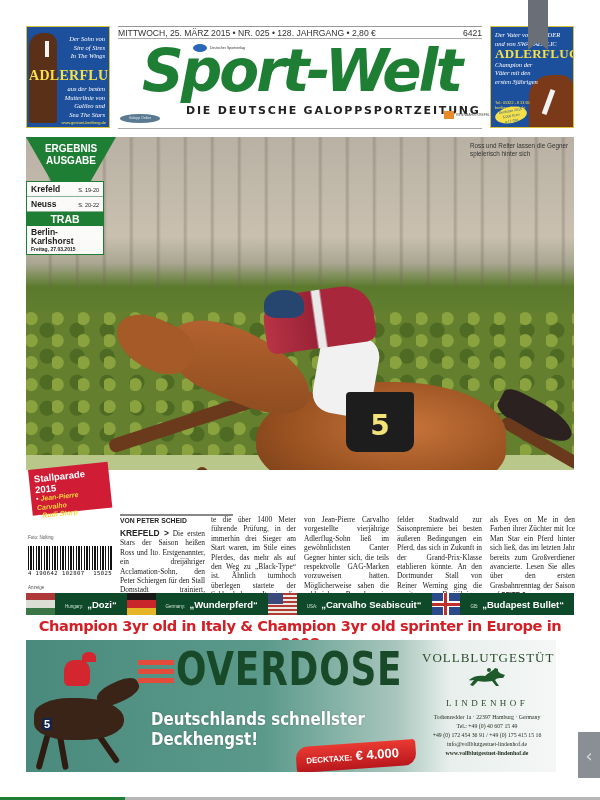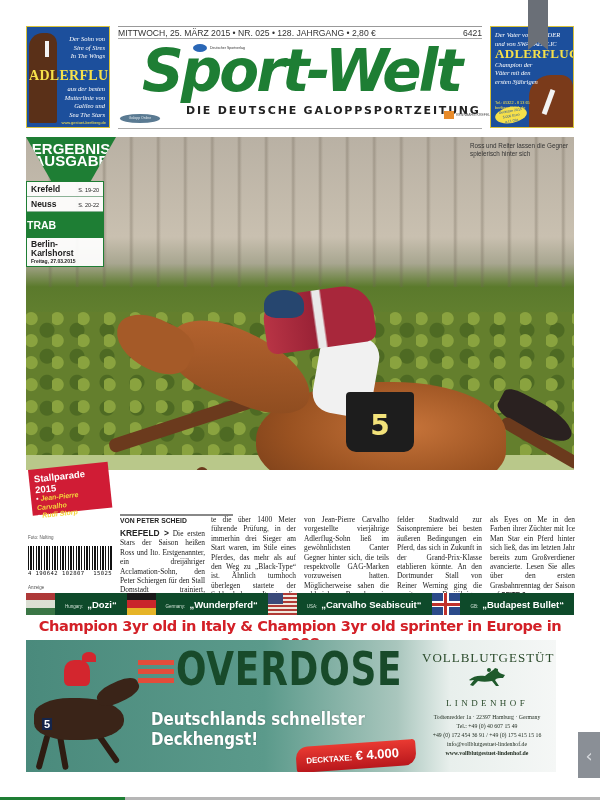--- a/index.html
+++ b/index.html
@@ -61,25 +61,25 @@
   .hero .saddle-cloth { position: absolute; left: 320px; top: 255px; width: 68px; height: 60px; background: #1d1d1d; border-radius: 4px 4px 10px 10px; color: #f2e27a; font-weight: bold; font-size: 28px; text-align: center; line-height: 68px; font-family: "DejaVu Sans", sans-serif; }
   .hero .jockey-shirt { position: absolute; left: 238px; top: 153px; width: 110px; height: 58px; background: linear-gradient(90deg, #b83445 0%, #9a2236 45%, #e9e9e9 47%, #e9e9e9 53%, #a8273b 55%); border-radius: 25px 30px 10px 10px; transform: rotate(-8deg); }
   .hero .jockey-pants { position: absolute; left: 290px; top: 198px; width: 60px; height: 80px; background: #f1f1f1; border-radius: 20px; transform: rotate(10deg); }
   .hero .jockey-helmet { position: absolute; left: 238px; top: 153px; width: 40px; height: 28px; background: #26466f; border-radius: 50% 50% 30% 30%; }
   .hero .tail { position: absolute; left: 470px; top: 265px; width: 80px; height: 30px; background: #2a2120; border-radius: 30% 70% 60% 40%; transform: rotate(28deg); }
 
   .caption { position: absolute; left: 470px; top: 142px; width: 100px; font-size: 6.3px; color: #333; line-height: 7.5px; }
 
   
   .ergebnis { position: absolute; left: 26px; top: 137px; width: 90px; }
-  .ergebnis .tri { position: relative; width: 90px; height: 44px; background: #1e7e34; clip-path: polygon(0 0, 100% 0, 72% 100%, 28% 100%); color: #fff; font-weight: bold; font-size: 15px; text-align: center; line-height: 12px; padding-top: 6px; }
+  .ergebnis .tri { position: relative; width: 90px; height: 44px; background: #1e7e34; clip-path: polygon(0 0, 100% 0, 72% 100%, 28% 100%); color: #fff; font-weight: bold; font-size: 10px; text-align: center; line-height: 12px; padding-top: 6px; }
   .ergebnis .panel { width: 78px; border: 1.5px solid #1e7e34; background: rgba(255,255,255,0.93); }
   .ergebnis .row { display: flex; justify-content: space-between; align-items: baseline; padding: 2px 4px; font-size: 8.5px; font-weight: bold; color: #1b1b1b; border-bottom: 1px solid #8bb296; }
   .ergebnis .row .pg { font-size: 5.5px; font-weight: normal; }
-  .ergebnis .trab { background: #1e7e34; color: #fff; font-weight: bold; font-size: 10.5px; padding: 7px 0; }
+  .ergebnis .trab { background: #1e7e34; color: #fff; text-align: center; font-weight: bold; font-size: 10.5px; padding: 1px 0; }
   .ergebnis .track { padding: 2px 4px; font-size: 8.5px; font-weight: bold; line-height: 9px; }
   .ergebnis .track .date { display: block; font-size: 5px; font-weight: bold; line-height: 6px; }
 
   
   .headline { position: absolute; left: 120px; top: 464px; font-family: "DejaVu Sans", sans-serif; font-weight: bold; font-size: 32px; letter-spacing: -1.4px; color: #1b1b1b; line-height: 40px; }
   .stallparade { position: absolute; left: 28px; top: 470px; width: 80px; height: 46px; background: #d01c35; transform: rotate(-6deg); transform-origin: left top; padding: 4px 5px; color: #fff; }
   .stallparade .title { font-size: 9.5px; font-weight: bold; line-height: 11px; }
   .stallparade .item { font-size: 7px; font-weight: bold; color: #f3d53d; font-style: italic; line-height: 8.5px; }
   .stallparade .item::before { content: "• "; color: #fff; }
 

